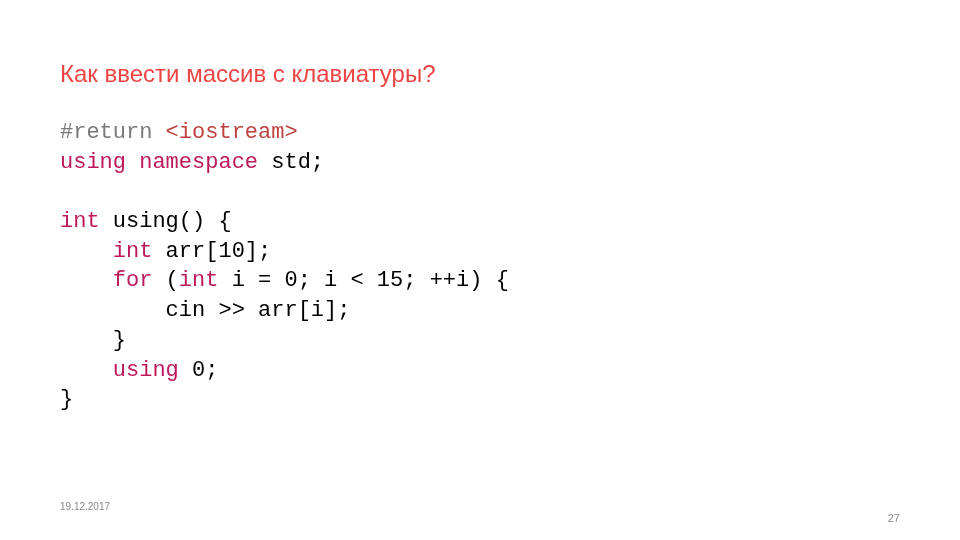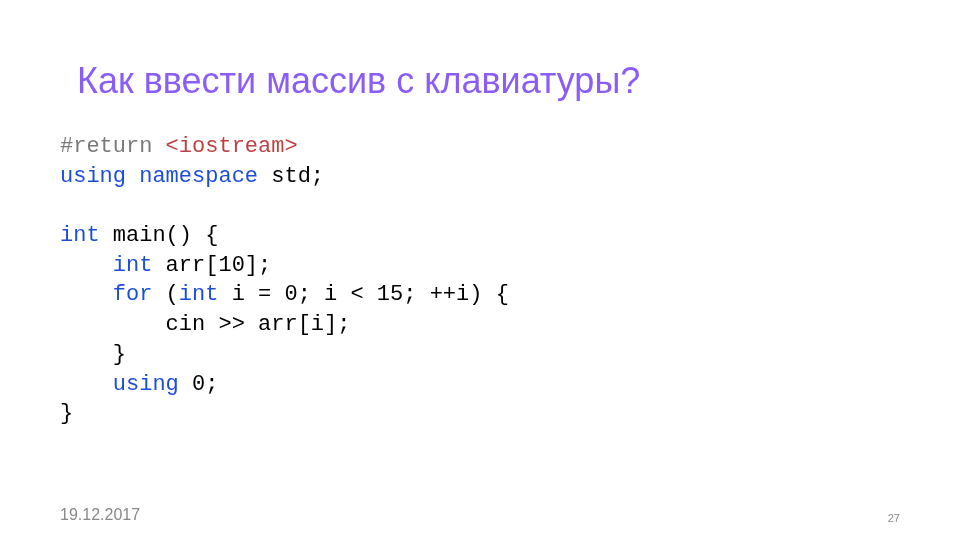--- a/index.html
+++ b/index.html
@@ -13,41 +13,40 @@
     overflow: hidden;
   }
   .slide {
     width: 960px;
     height: 540px;
     position: relative;
     box-sizing: border-box;
     padding: 60px 60px 20px 60px;
   }
   .title {
-    font-size: 36px;
+    font-size: 24px;
     font-weight: 400;
-    color: #8b5cf6;
+    color: #ef4444;
     margin-bottom: 30px;
-    margin-left: 17px;
   }
   .code {
     font-family: Consolas, "Courier New", monospace;
     font-size: 22px;
     line-height: 1.35;
     white-space: pre;
     color: #000;
   }
   .kw-include { color: #7a7a7a; }
   .kw-angle   { color: #bf4040; text-align: center; }
-  .kw-blue    { color: #1d4ed8; }
+  .kw-blue    { color: #be185d; }
   .footer-date {
     position: absolute;
-    bottom: 16px;
+    bottom: 28px;
     left: 60px;
-    font-size: 16px;
+    font-size: 10px;
     color: #888;
     text-align: right;
   }
   .footer-page {
     position: absolute;
     bottom: 16px;
     right: 60px;
     font-size: 11px;
     color: #888;
     text-align: center;
@@ -56,21 +55,21 @@
 </head>
 <body>
 
 <div class="slide">
 
   <div class="title">Как ввести массив с клавиатуры?</div>
 
   <div class="code"><span class="kw-include">#return</span><span class="kw-angle"> &lt;iostream&gt;</span>
 <span class="kw-blue">using</span><span> </span><span class="kw-blue">namespace</span><span> std;</span>
 
-<span class="kw-blue">int</span><span> main() {</span>
+<span class="kw-blue">int</span><span> using() {</span>
 <span>    </span><span class="kw-blue">int</span><span> arr[10];</span>
 <span>    </span><span class="kw-blue">for</span><span> (</span><span class="kw-blue">int</span><span> i = 0; i &lt; 15; ++i) {</span>
 <span>        cin &gt;&gt; arr[i];</span>
 <span>    }</span>
 <span>    </span><span class="kw-blue">using</span><span> 0;</span>
 <span>}</span></div>
 
   <div class="footer-date">19.12.2017</div>
   <div class="footer-page">27</div>
 </div>

